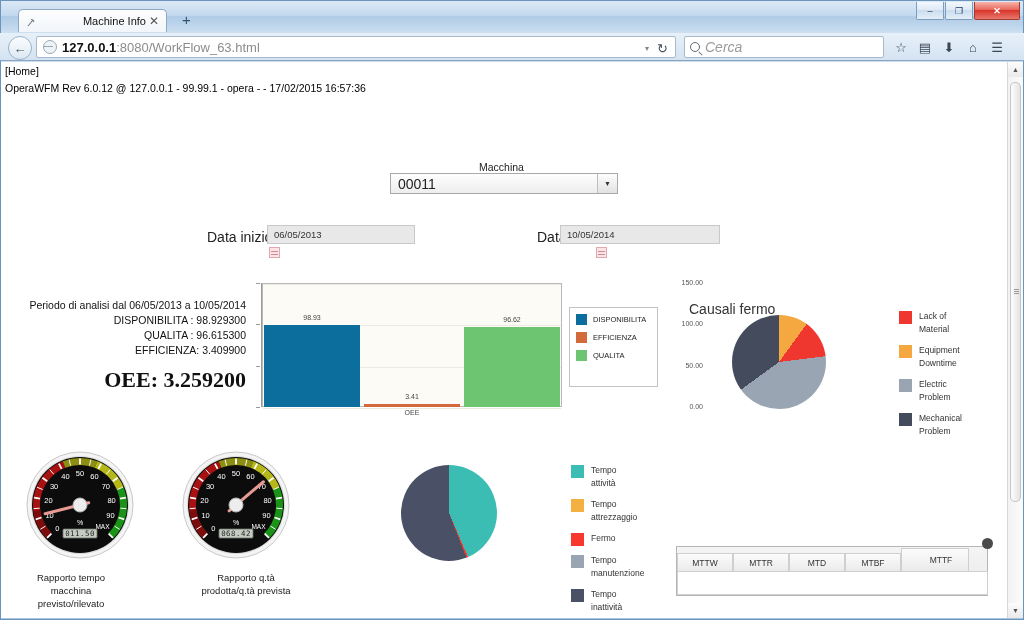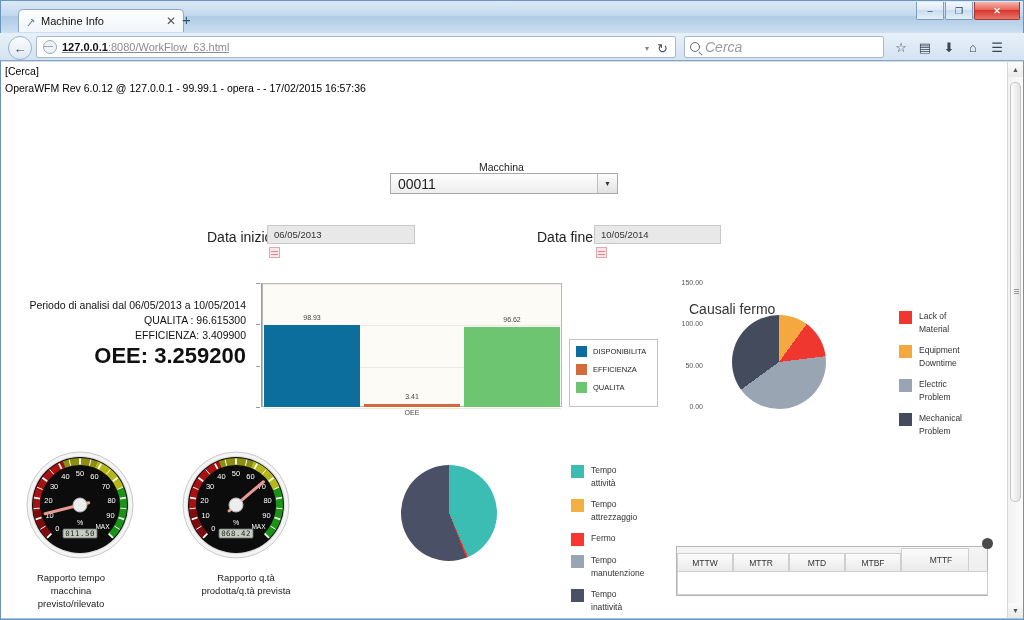--- a/index.html
+++ b/index.html
@@ -26,45 +26,45 @@
   .wb{width:26px;height:17px;border:1px solid #7d9dbf;border-top:none;
       border-radius:0 0 2px 2px;display:flex;align-items:center;justify-content:center;
       font-size:9px;color:#17334f;
       background:linear-gradient(to bottom,#f2f8fd 0%,#dfeaf6 45%,#cadcee 50%,#e4eff9 100%);}
   .wb.close{width:44px;background:linear-gradient(to bottom,#f6b4ab 0%,#e8675c 45%,#d8362a 50%,#e8786c 100%);
       border-color:#a33a30;color:#fff;font-weight:bold;}
 
   
   .tabstrip{position:absolute;left:0;top:9px;height:24px;width:1024px;}
   .tab{
-    position:absolute;left:18px;top:0;width:166px;height:23px;
+    position:absolute;left:18px;top:0;width:149px;height:23px;
     background:linear-gradient(to bottom,#fdfdfd 0%,#f2f6fa 100%);
     border:1px solid #8fa9c4;border-bottom:none;border-radius:5px 5px 0 0;
-    display:flex;align-items:center;padding:0 4px;box-sizing:border-box;
+    display:flex;align-items:center;padding:0 4px;box-sizing:border-box;text-align:right;
   }
   .tab-fav{width:12px;height:12px;margin:0 4px 0 2px;flex:0 0 auto;position:relative;}
   .tab-title{font-size:11px;color:#111;white-space:nowrap;overflow:hidden;flex:1 1 auto;}
   .tab-close{font-size:12px;color:#555;padding:0 3px;line-height:1;}
   .newtab{position:absolute;left:178px;top:3px;font-size:15px;color:#33536f;
           font-weight:300;line-height:16px;padding:0 4px;}
 
   
   .navbar{position:absolute;left:0;top:33px;width:1024px;height:28px;
           background:linear-gradient(to bottom,#e7f0f8 0%,#d4e3f2 100%);
           border-bottom:1px solid #8ca6c1;box-sizing:border-box;}
   .backbtn{position:absolute;left:8px;top:3px;width:22px;height:22px;border-radius:50%;
            background:linear-gradient(to bottom,#fbfdfe,#dde8f3);border:1px solid #9ab2c9;
            display:flex;align-items:center;justify-content:center;color:#3c4a57;font-size:13px;}
   .urlbox{position:absolute;left:36px;top:3px;width:640px;height:22px;background:#fff;
           border:1px solid #a8b9ca;border-radius:2px;display:flex;align-items:center;
           box-sizing:border-box;padding:0 4px;}
   .globe{width:12px;height:12px;border-radius:50%;border:1.5px solid #9aa7b3;margin:0 5px 0 2px;
          flex:0 0 auto;position:relative;background:#eef3f7;}
   .globe:after{content:"";position:absolute;left:0;top:4.5px;width:9px;height:0;border-top:1.5px solid #9aa7b3;}
-  .url-txt{font-size:11px;color:#8c8c8c;white-space:nowrap;overflow:hidden;text-decoration:underline;}
+  .url-txt{font-size:13px;color:#8c8c8c;white-space:nowrap;overflow:hidden;}
   .url-host{color:#111;font-weight:bold;}
   .url-caret{position:absolute;right:26px;top:7px;font-size:8px;color:#778899;}
   .url-reload{position:absolute;right:7px;top:4px;font-size:13px;color:#46525f;}
   .searchbox{position:absolute;left:684px;top:3px;width:200px;height:22px;background:#fff;
              border:1px solid #a8b9ca;border-radius:2px;display:flex;align-items:center;
              box-sizing:border-box;padding:0 5px;}
   .mag{width:8px;height:8px;border:1.5px solid #5d6b79;border-radius:50%;margin-right:5px;
        position:relative;flex:0 0 auto;}
   .mag:after{content:"";position:absolute;right:-4px;bottom:-3px;width:5px;height:0;
              border-top:1.5px solid #5d6b79;transform:rotate(45deg);}
@@ -94,36 +94,36 @@
            box-sizing:border-box;display:flex;align-items:center;padding-left:6px;
            font-size:9.5px;color:#333;}
   .cal-ico{position:absolute;width:11px;height:11px;background:#fbe3e6;
            border:1px solid #e1a8b0;box-sizing:border-box;}
   .cal-ico:after{content:"";position:absolute;left:1px;top:3px;right:1px;bottom:1px;
                  background:repeating-linear-gradient(to bottom,#c98d97 0 1px,#fbe3e6 1px 3px);}
 
   
   .analysis{position:absolute;left:5px;top:236px;width:240px;text-align:right;}
   .analysis div{font-size:10.5px;color:#111;line-height:15px;}
-  .oee-big{font-size:22px !important;font-weight:bold;color:#000;line-height:26px !important;}
+  .oee-big{font-size:22px !important;font-weight:bold;color:#000;margin-top:9px;line-height:26px !important;font-family:Liberation Serif, serif;}
 
   
   .barchart{position:absolute;left:261px;top:221px;width:300px;height:124px;
             background:#fdfbf5;border:1px solid #b9b9b9;box-sizing:border-box;}
   .bc-grid{position:absolute;left:0;right:0;height:0;border-top:1px solid #eceae2;}
   .bc-ytick{position:absolute;right:304px;font-size:7px;color:#555;white-space:nowrap;
             transform:translateY(-4px);width:40px;text-align:right;}
   .bc-tickmark{position:absolute;left:255px;width:4px;height:0;border-top:1px solid #9a9a9a;}
   .bc-axis{position:absolute;left:260px;top:221px;width:0;height:124px;border-left:1px solid #9a9a9a;}
   .bc-bar{position:absolute;bottom:0;}
   .bc-lbl{position:absolute;font-size:7px;color:#444;text-align:center;}
   .bc-xlabel{position:absolute;left:261px;top:347px;width:300px;text-align:center;
              font-size:7px;color:#444;}
-  .bc-legend{position:absolute;left:568px;top:245px;width:89px;height:68px;background:#fff;
-             border:1px solid #c3c3c3;box-sizing:border-box;padding:6px 0 7px 6px;margin-top:32px;}
+  .bc-legend{position:absolute;left:568px;top:245px;width:89px;height:80px;background:#fff;
+             border:1px solid #c3c3c3;box-sizing:border-box;padding:6px 0 7px 6px;}
   .lg-row{display:flex;align-items:center;margin-bottom:7px;}
   .lg-swatch{width:11px;height:11px;margin-right:6px;flex:0 0 auto;}
   .lg-txt{font-size:7.5px;color:#222;line-height:9px;}
 
   
   .pie1-title{position:absolute;left:688px;top:239px;font-size:14px;color:#333;}
   .pie{position:absolute;border-radius:50%;}
   .pie1-legend{position:absolute;left:898px;top:248px;width:110px;}
   .pl-row{display:flex;margin-bottom:8px;align-items:flex-start;}
   .pl-sw{width:13px;height:13px;margin-right:7px;flex:0 0 auto;margin-top:1px;}
@@ -206,39 +206,40 @@
       <span class="ni">☆</span>
       <span class="ni">▤</span>
       <span class="ni">⬇</span>
       <span class="ni">⌂</span>
       <span class="ni">☰</span>
     </div>
   </div>
 
   <div class="page">
 
-    <div class="home-link">[Cerca]</div>
+    <div class="home-link">[Home]</div>
     <div class="rev-line">OperaWFM Rev 6.0.12 @ 127.0.0.1 - 99.99.1 - opera - - 17/02/2015 16:57:36</div>
 
     <div class="macchina-label">Macchina</div>
     <div class="sel-wrap">
       <span class="sel-val">00011</span>
       <span class="sel-arrow">▼</span>
     </div>
 
     <div class="fld-label" style="left:206px;top:167px;">Data inizio</div>
     <div class="fld-box" style="left:266px;top:163px;width:148px;">06/05/2013</div>
     <div class="cal-ico" style="left:268px;top:185px;"></div>
 
     <div class="fld-label" style="left:536px;top:167px;">Data fine</div>
-    <div class="fld-box" style="left:593px;top:163px;width:127px;">10/05/2014</div>
+    <div class="fld-box" style="left:559px;top:163px;width:160px;">10/05/2014</div>
     <div class="cal-ico" style="left:595px;top:185px;"></div>
 
     <div class="analysis">
       <div>Periodo di analisi dal 06/05/2013 a 10/05/2014</div>
+      <div>DISPONIBILITA : 98.929300</div>
       <div>QUALITA : 96.615300</div>
       <div>EFFICIENZA: 3.409900</div>
       <div class="oee-big">OEE: 3.259200</div>
     </div>
 
     <div class="barchart" id="barchart">
         <div class="bc-grid" style="top: 124px;"></div>
         <div class="bc-grid" style="top: 82.6667px;"></div>
         <div class="bc-grid" style="top: 41.3333px;"></div>
         <div class="bc-grid" style="top: 0px;"></div>

